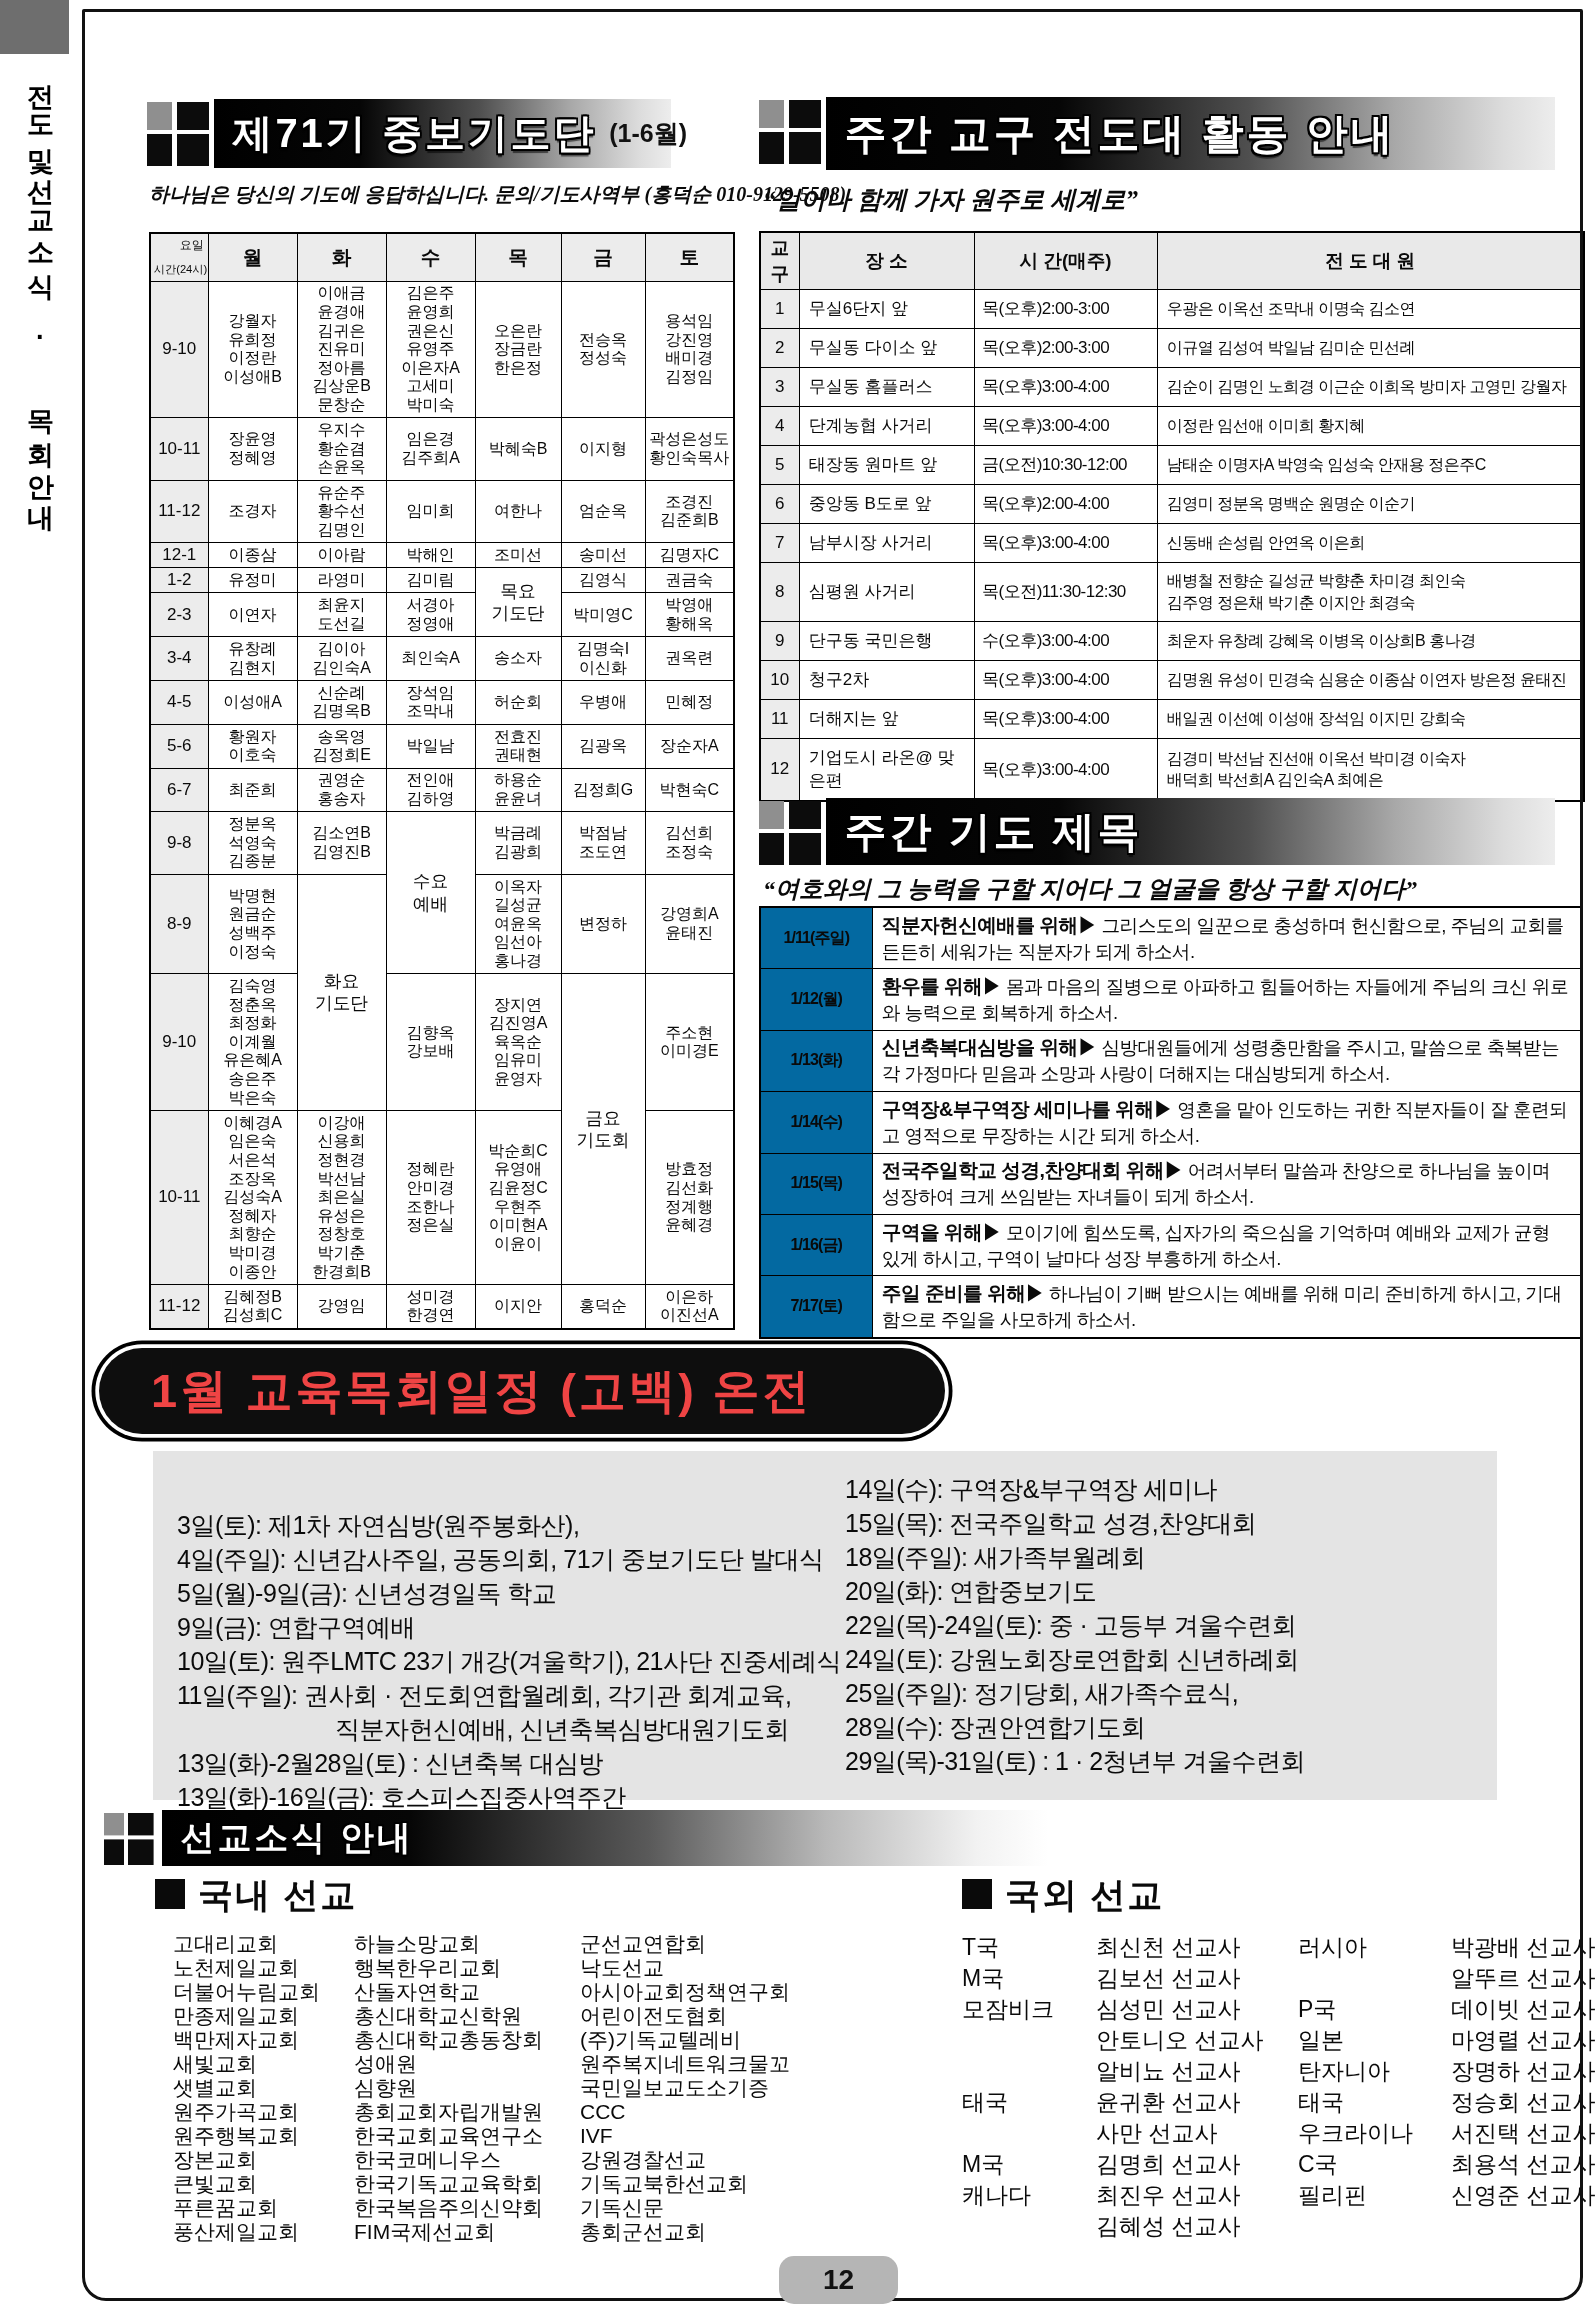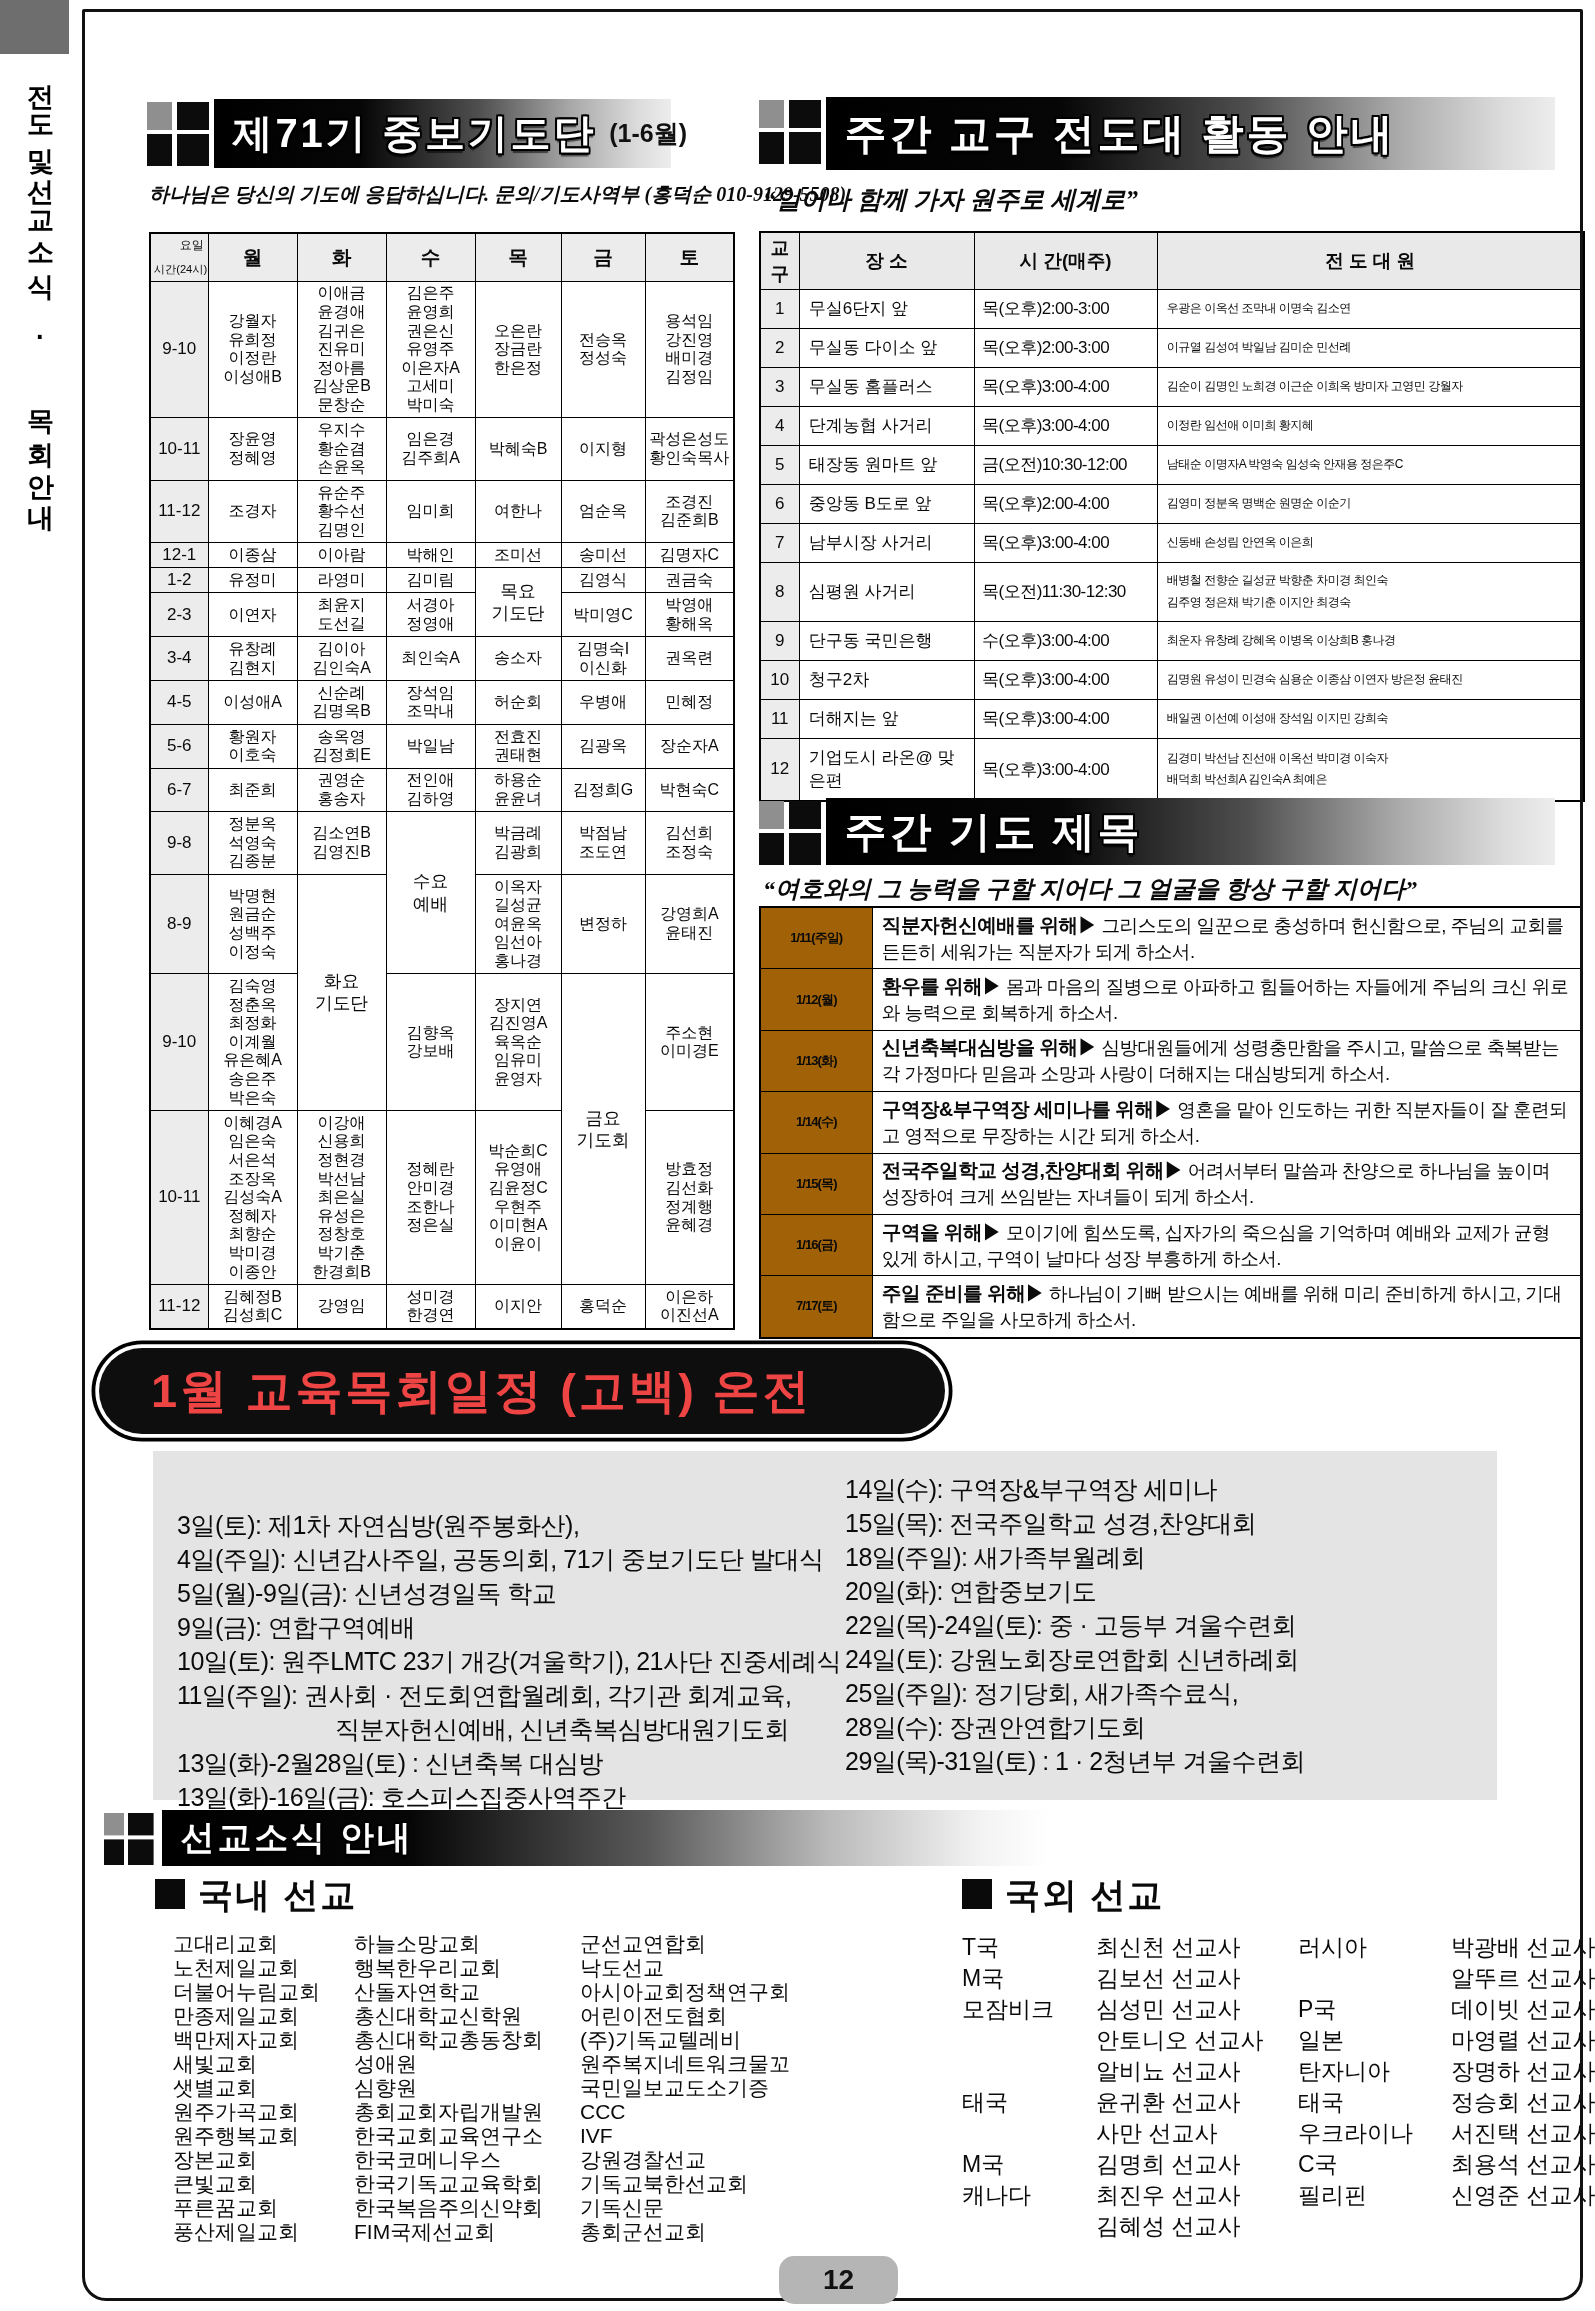--- a/index.html
+++ b/index.html
@@ -35,26 +35,26 @@
   .corner .ctop{position:absolute;top:1.9px;right:3.7px;font-size:12px;font-weight:400;}
   .corner .cbot{position:absolute;bottom:1.9px;left:2.8px;font-size:11.2px;font-weight:400;}
   
   .etable{position:absolute;left:759px;top:231px;width:824px;border-collapse:collapse;table-layout:fixed;
           border:2.8px solid #000;font-size:17px;}
   .etable th,.etable td{border:1.9px solid #000;padding:7.5px 3.7px;vertical-align:middle;}
   .etable thead th{background:#e9e9e9;font-weight:700;font-size:18.6px;height:37px;padding:1.9px;}
   .etable td.no{background:#ececec;text-align:center;font-size:17px;}
   .etable td.place{padding-left:9.3px;}
   .etable td.time{padding-left:7.5px;letter-spacing:-0.5px;}
-  .etable td.members{font-size:12px;letter-spacing:-0.5px;line-height:21.4px;padding-left:9.3px;}
+  .etable td.members{font-size:16px;letter-spacing:-0.5px;line-height:21.4px;padding-left:9.3px;}
   
   .ptable{position:absolute;left:759px;top:906px;width:824px;border-collapse:collapse;table-layout:fixed;
           border:2.8px solid #000;}
   .ptable th,.ptable td{border:1.9px solid #000;vertical-align:middle;}
-  .ptable th.pdate{background:#a16207;font-size:13px;font-weight:700;letter-spacing:-0.9px;padding:1.9px;}
+  .ptable th.pdate{background:#0369a1;font-size:16px;font-weight:700;letter-spacing:-0.9px;padding:1.9px;}
   .ptable td.ptext{font-size:18.6px;line-height:26px;padding:3.7px 9.3px;letter-spacing:-0.5px;}
   .ptable .plead{font-weight:800;font-size:19.6px;}
   
   .capsule{position:absolute;left:99px;top:1348px;width:846px;height:86px;background:#0e0e0e;
            border-radius:56px;box-shadow:0 0 0 3.7px #fff,0 0 0 7.5px #000;
            display:flex;align-items:center;padding-left:52px;box-sizing:border-box;}
   .capsule .ctitle{color:#ef4444;font-size:47px;font-weight:900;letter-spacing:2.8px;white-space:nowrap;}
   .graybox{position:absolute;left:153px;top:1451px;width:1344px;height:349px;background:#e4e4e4;}
   .sched{position:absolute;top:20.5px;margin:0;padding:0;list-style:none;font-size:25px;line-height:34px;
          letter-spacing:-0.5px;}

